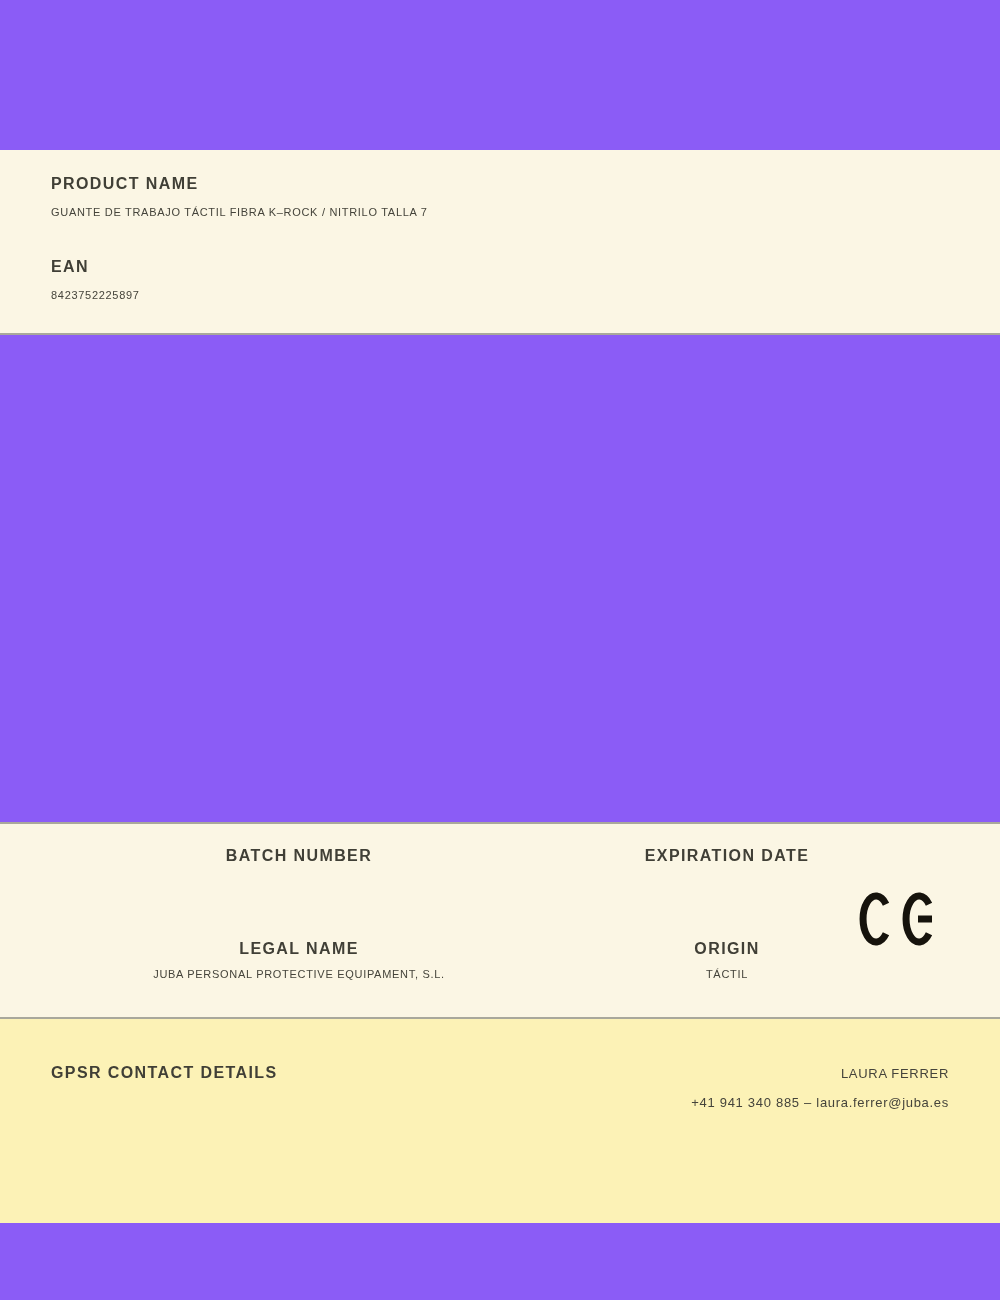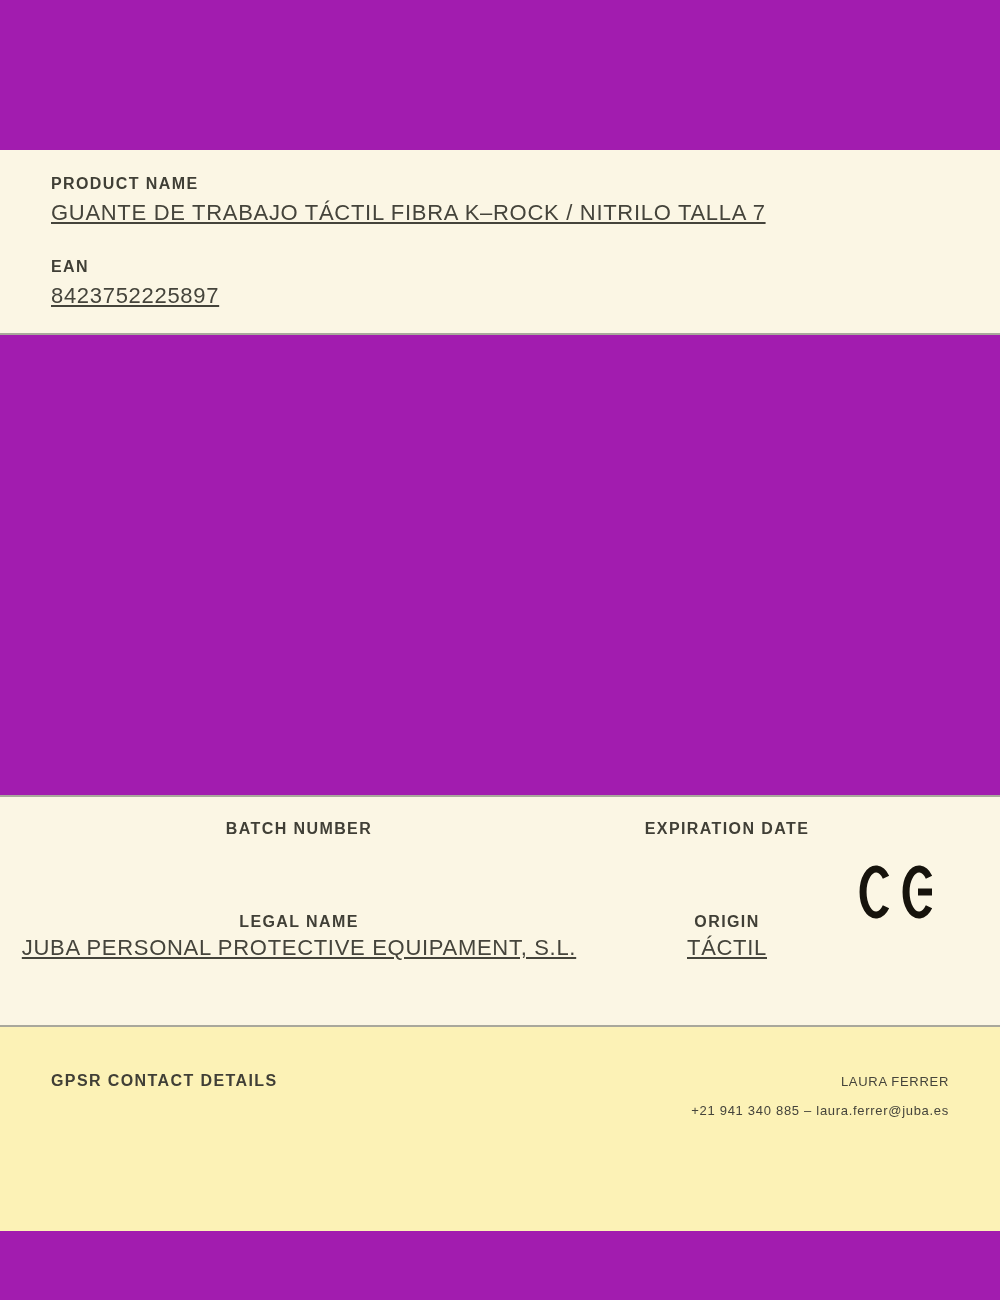--- a/index.html
+++ b/index.html
@@ -4,58 +4,58 @@
 <style>
   * { margin: 0; padding: 0; box-sizing: border-box; }
   html, body { background: #ffffff; }
   body {
     width: 1000px;
     height: 1300px;
     font-family: "Liberation Sans", "DejaVu Sans", sans-serif;
     color: #45443b;
     overflow: hidden;
   }
-  .page { position: relative; width: 1000px; height: 1300px; background: #a21caf; }
+  .page { position: relative; width: 1000px; height: 1300px; background: #8b5cf6; }
 
   .spacer-top    { height: 150px; }
   .spacer-middle { height: 460px; }
   .spacer-bottom { height: 152px; }
 
   
   .product-section {
     height: 185px;
     background: #fbf6e4;
     border-bottom: 2px solid #a9a89b;
     padding: 24px 51px 0 51px;
   }
   .field-label {
     font-size: 16px;
     font-weight: 700;
     letter-spacing: 1.4px;
     line-height: 20px;
     color: #403f36;
   }
   .field-value {
-    font-size: 22px;
+    font-size: 11px;
     font-weight: 400;
     letter-spacing: 0.7px;
     line-height: 21px;
     margin-top: 8px;
     color: #45443b;
-    text-decoration: underline;
   }
   .field-group + .field-group { margin-top: 34px; }
 
   
   .batch-section {
     position: relative;
-    height: 232px;
+    height: 197px;
     background: #fbf6e4;
     border-top: 2px solid #a9a89b;
     border-bottom: 2px solid #a9a89b;
+    margin-top: 27px;
   }
   .abs-center {
     position: absolute;
     transform: translateX(-50%);
     white-space: nowrap;
     text-align: center;
   }
   .col-left  { left: 299px; }
   .col-right { left: 727px; }
   .row-labels { top: 22px; }
@@ -126,18 +126,18 @@
       <path d="M 71 13.2 A 13 23 0 1 0 71 42.8" stroke="#16130c" stroke-width="7" fill="none"></path>
       <path d="M 60 28 L 74 28" stroke="#16130c" stroke-width="7" fill="none"></path>
     </svg>
   </section>
 
   <section class="gpsr-section">
     <div class="gpsr-row">
       <div class="field-label">GPSR CONTACT DETAILS</div>
       <div class="gpsr-right">LAURA FERRER</div>
     </div>
-    <div class="gpsr-right">+21 941 340 885 – laura.ferrer@juba.es</div>
+    <div class="gpsr-right">+41 941 340 885 – laura.ferrer@juba.es</div>
   </section>
 
   <div class="spacer-bottom"></div>
 
 </div>
 
 </body></html>

